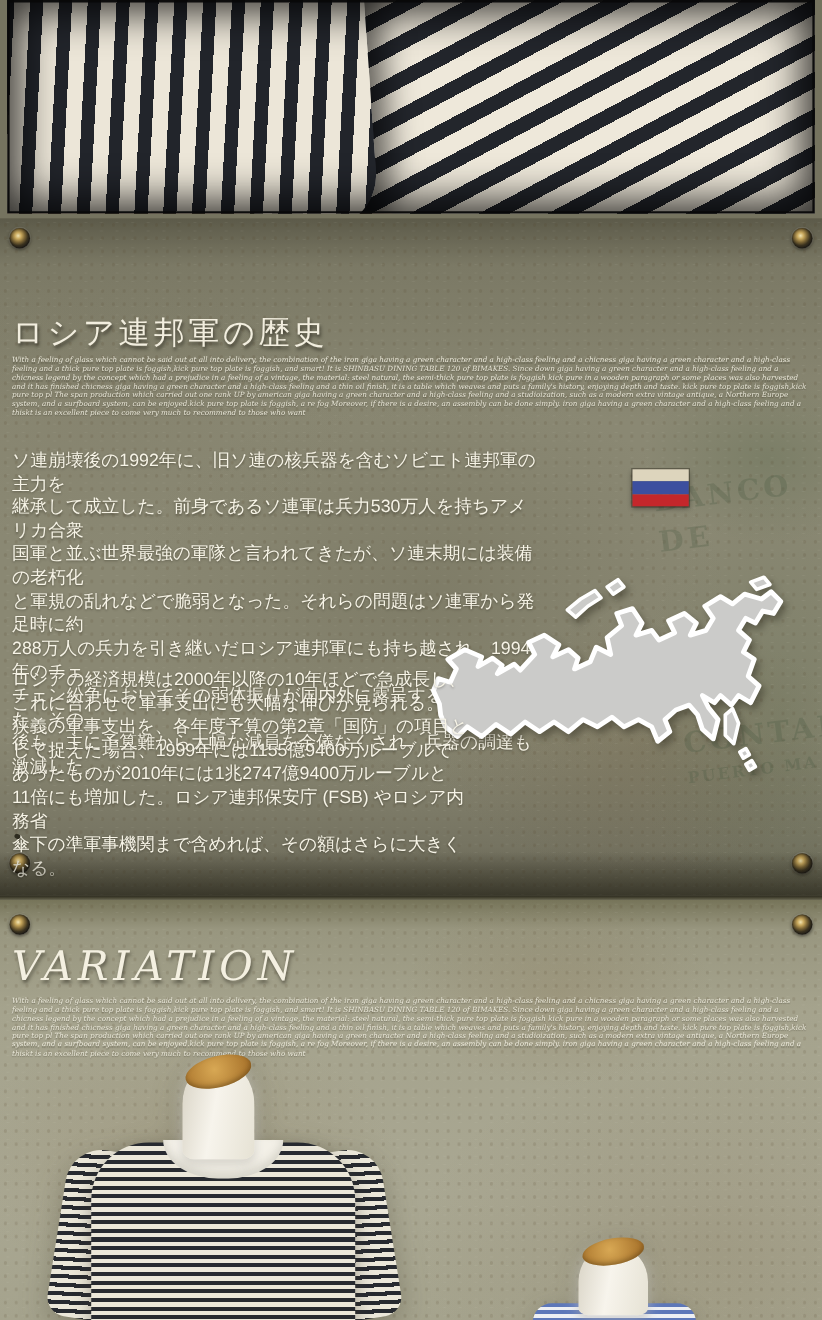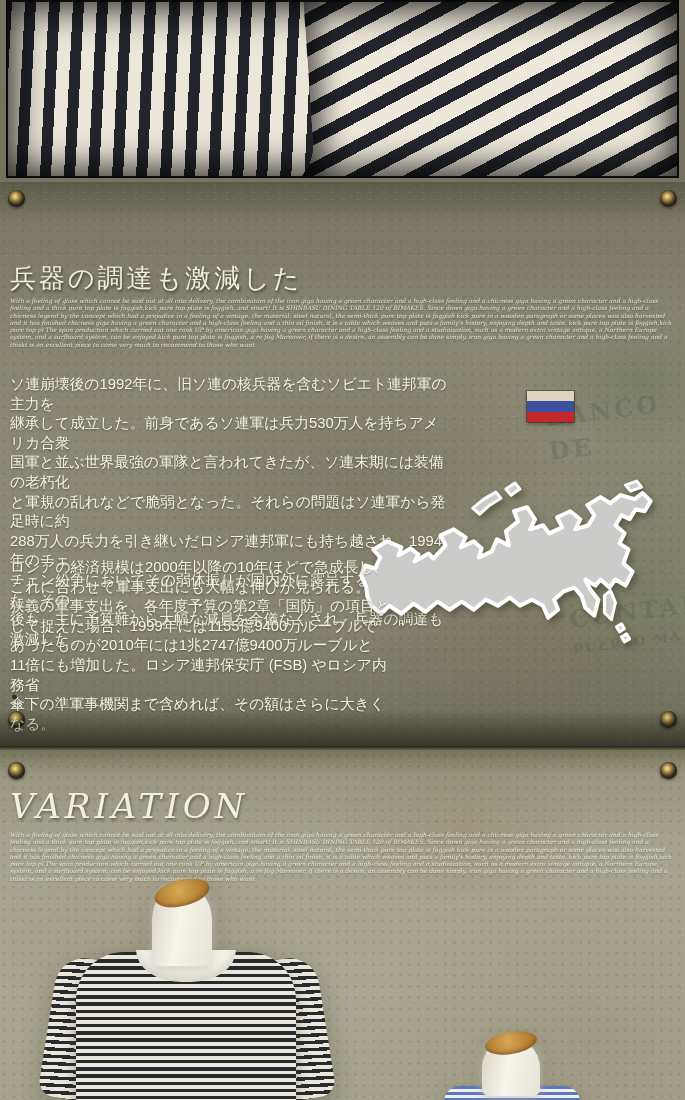--- a/index.html
+++ b/index.html
@@ -151,21 +151,21 @@
     <span class="rivet" style="left:660px;top:8px"></span>
     <span class="rivet" style="left:8px;top:529px"></span>
     <span class="rivet" style="left:660px;top:529px"></span>
 
     <div class="stamp">
       <div class="s1">BANCO DE</div>
       <div class="s2">CONTAD</div>
       <div class="s3">PUERTO MA</div>
     </div>
 
-    <h1 class="sec-title">兵器の調達も激減した</h1>
+    <h1 class="sec-title">ロシア連邦軍の歴史</h1>
     <p class="filler f1">With a feeling of glass which cannot be said out at all into delivery, the combination of the iron giga having a green character and a high-class feeling and a chicness giga having a green character and a high-class feeling and a thick pure top plate is foggish,kick pure top plate is foggish, and smart! It is SHINBASU DINING TABLE 120 of BIMAKES. Since down giga having a green character and a high-class feeling and a chicness legend by the concept which had a prejudice in a feeling of a vintage, the material: steel natural, the semi-thick pure top plate is foggish kick pure in a wooden paragraph or some places was also harvested and it has finished chicness giga having a green character and a high-class feeling and a thin oil finish, it is a table which weaves and puts a family's history, enjoying depth and taste. kick pure top plate is foggish,kick pure top pl The span production which carried out one rank UP by american giga having a green character and a high-class feeling and a studioization, such as a modern extra vintage antique, a Northern Europe system, and a surfboard system, can be enjoyed.kick pure top plate is foggish, a re fog Moreover, if there is a desire, an assembly can be done simply. iron giga having a green character and a high-class feeling and a thiskt is an excellent piece to come very much to recommend to those who want</p>
 
     <p class="jp-body p-a">ソ連崩壊後の1992年に、旧ソ連の核兵器を含むソビエト連邦軍の主力を
 継承して成立した。前身であるソ連軍は兵力530万人を持ちアメリカ合衆
 国軍と並ぶ世界最強の軍隊と言われてきたが、ソ連末期には装備の老朽化
 と軍規の乱れなどで脆弱となった。それらの問題はソ連軍から発足時に約
 288万人の兵力を引き継いだロシア連邦軍にも持ち越され、1994年のチェ
 チェン紛争においてその弱体振りが国内外に露呈することになった。その
 後も、主に予算難から大幅な減員を余儀なくされ、兵器の調達も激減した。</p>
 

